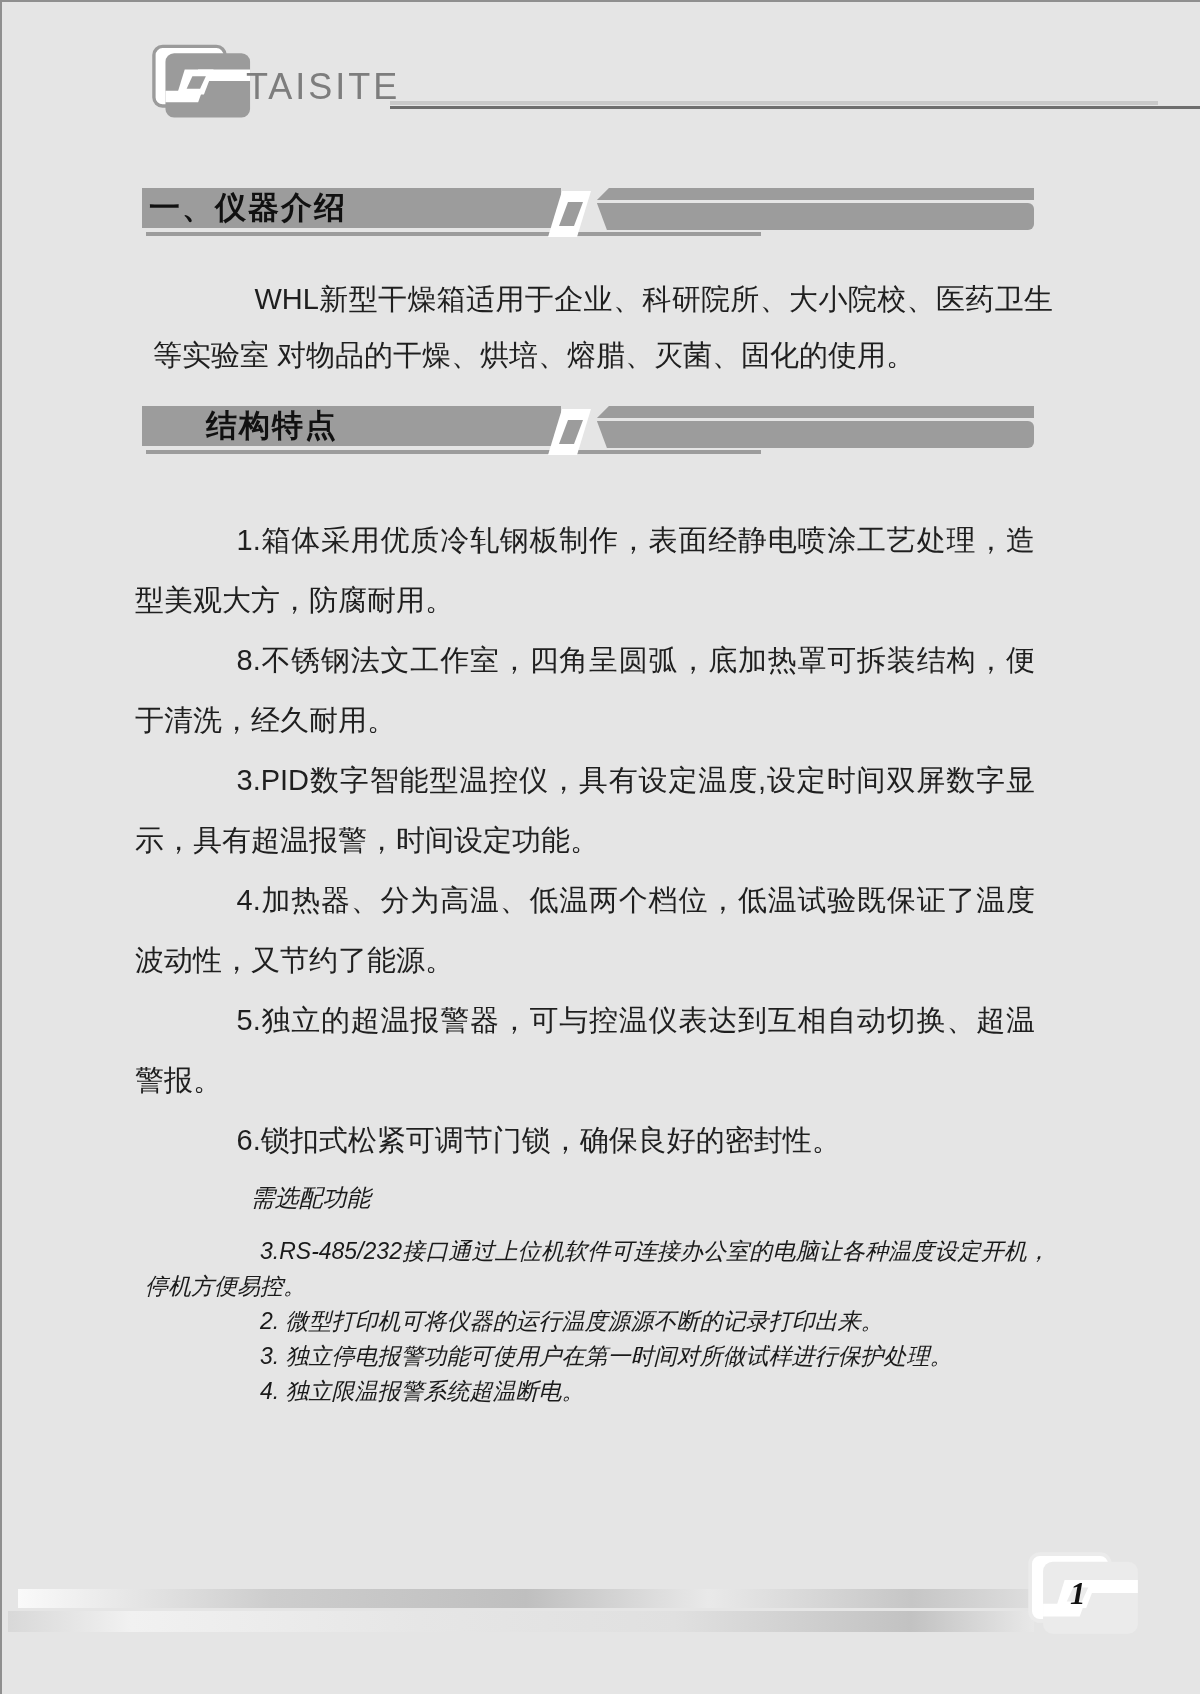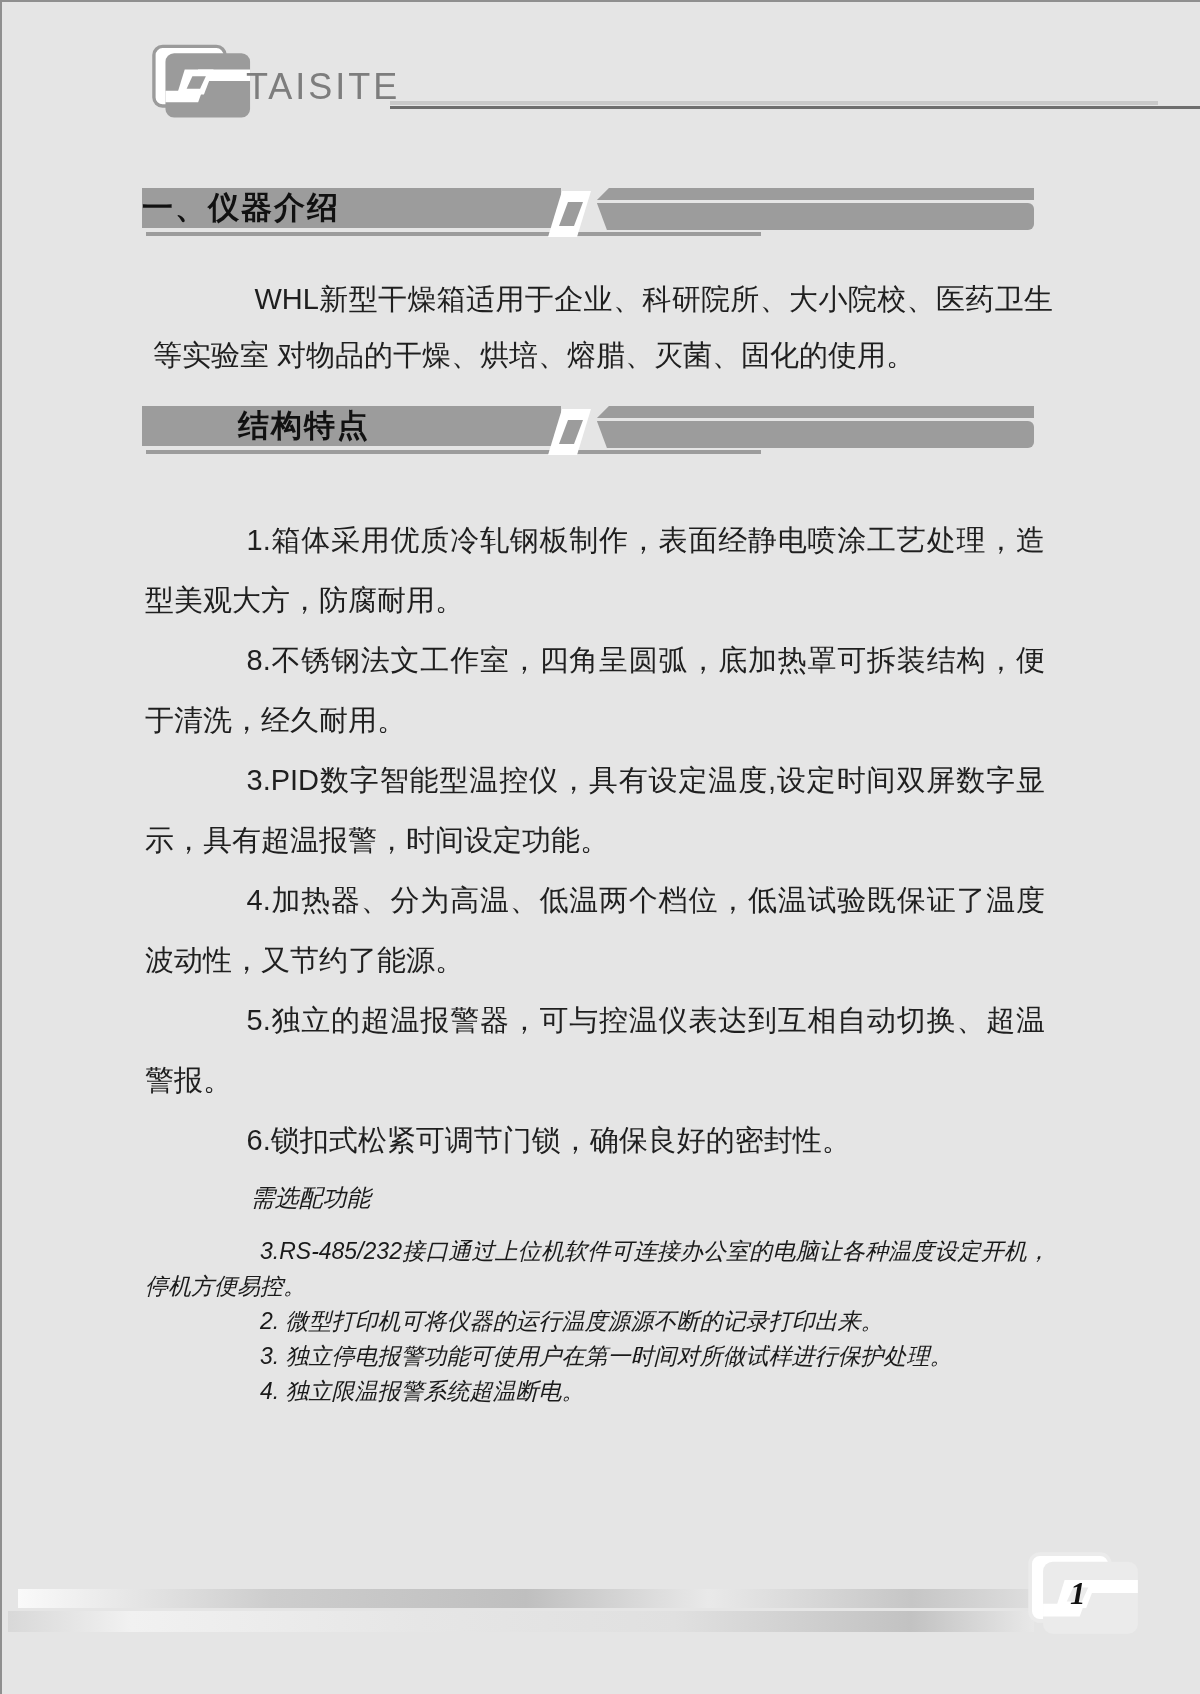--- a/index.html
+++ b/index.html
@@ -25,21 +25,21 @@
   }
   .brand-rule-dark{
     position:absolute;left:388px;top:104px;width:810px;height:3px;background:#6e6e6e;
   }
   
   .banner{position:absolute;left:140px;width:892px;height:52px;}
   .banner .b-left{
     position:absolute;left:0;top:0;width:47%;height:40px;background:#9c9c9c;
   }
   .banner .b-title{
-    display:block;line-height:40px;padding-left:0;
+    display:block;line-height:40px;padding-left:7px;
     font-size:31px;font-weight:bold;color:#111111;
     font-family:"Liberation Serif", serif;
     letter-spacing:2px;white-space:nowrap;
   }
   .banner .b-top{
     position:absolute;left:51%;right:0;top:0;height:12px;background:#9c9c9c;
     clip-path:polygon(12px 0,100% 0,100% 100%,0 100%);
   }
   .banner .b-right{
     position:absolute;left:51%;right:0;top:15px;height:27px;background:#9c9c9c;
@@ -50,21 +50,21 @@
   .banner .b-bottom{
     position:absolute;left:4px;top:44px;width:69%;height:4px;background:#9c9c9c;
   }
   
   .intro{
     position:absolute;left:143px;top:240px;width:900px;
     font-size:29px;line-height:56px;text-align:justify;
     text-indent:3.5em;color:#1f1f1f;margin-left:8px;
   }
   .features{
-    position:absolute;left:143px;top:508px;width:900px;
+    position:absolute;left:133px;top:508px;width:900px;
   }
   .features p{
     margin:0;font-size:29px;line-height:60px;text-align:justify;
     text-indent:3.5em;color:#1f1f1f;
   }
   .optional{
     position:absolute;left:143px;top:1180px;width:905px;font-style:italic;
   }
   .optional .opt-title{
     margin:0 0 20px 0;font-size:24px;line-height:32px;
@@ -124,21 +124,21 @@
       </svg>
     </div>
   </div>
 
   <p class="intro">WHL新型干燥箱适用于企业、科研院所、大小院校、医药卫生等实验室 对物品的干燥、烘培、熔腊、灭菌、固化的使用。</p>
 
   <div class="banner" style="top:404px;">
     <div class="b-top"></div>
     <div class="b-right"></div>
     <div class="b-left">
-      <span class="b-title" style="padding-left:96px;">结构特点</span>
+      <span class="b-title" style="padding-left:64px;">结构特点</span>
     </div>
     <div class="b-bottom"></div>
     <div class="b-step">
       <svg viewBox="0 0 44 52" width="44" height="52" aria-hidden="true">
         <polygon points="14,3 43,3 29,49 0,49" fill="#ffffff"></polygon>
         <polygon points="20,14 35,14 26,38 11,38" fill="#9c9c9c"></polygon>
       </svg>
     </div>
   </div>
 

